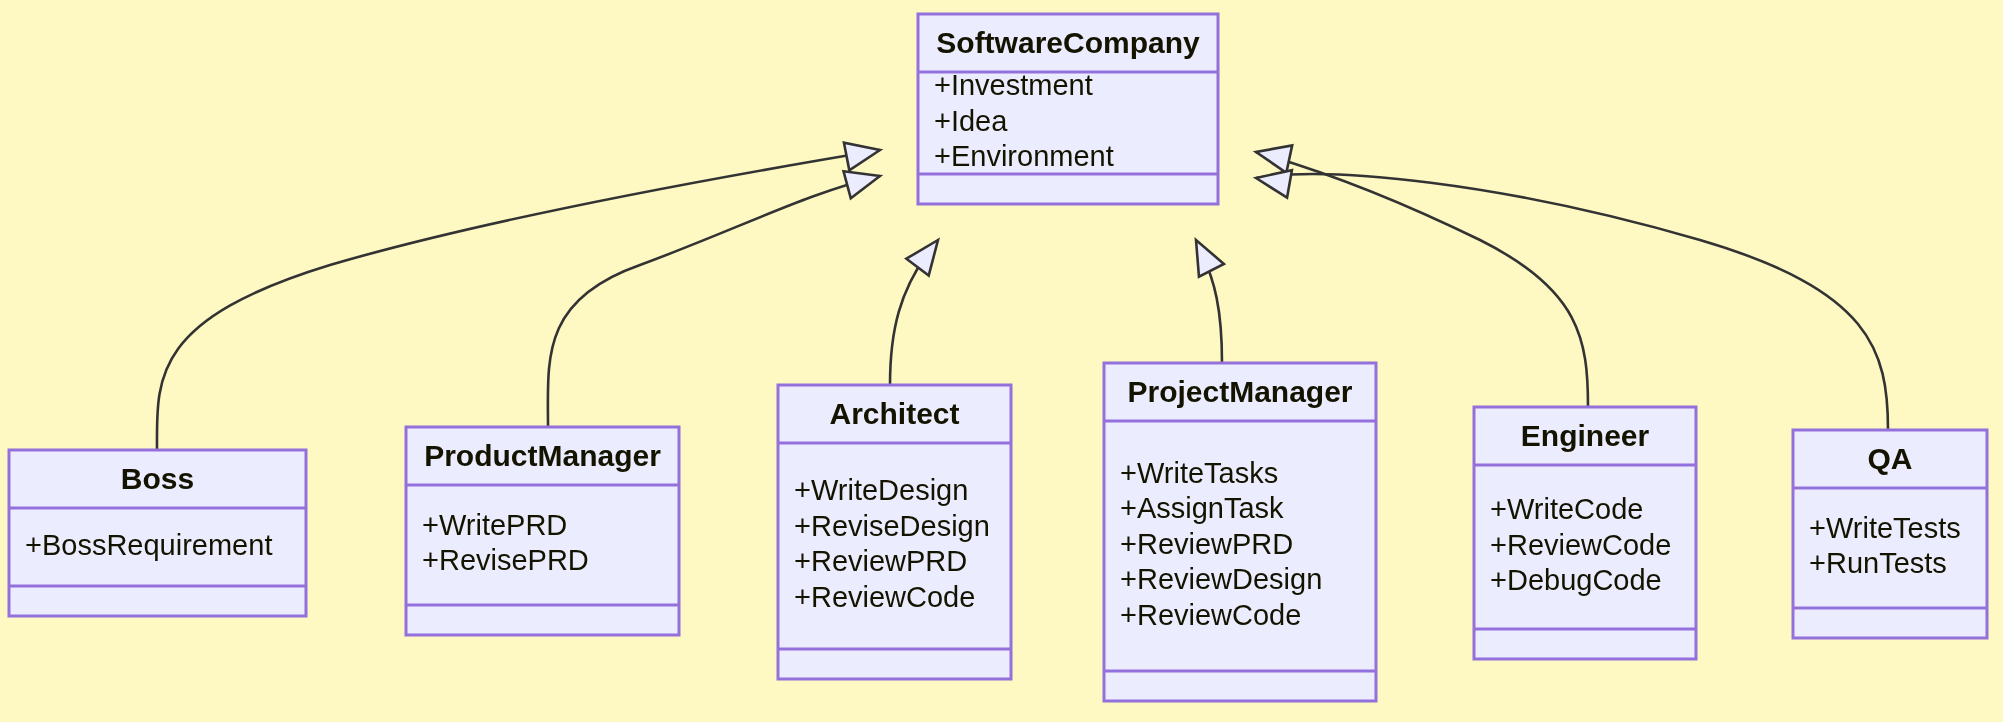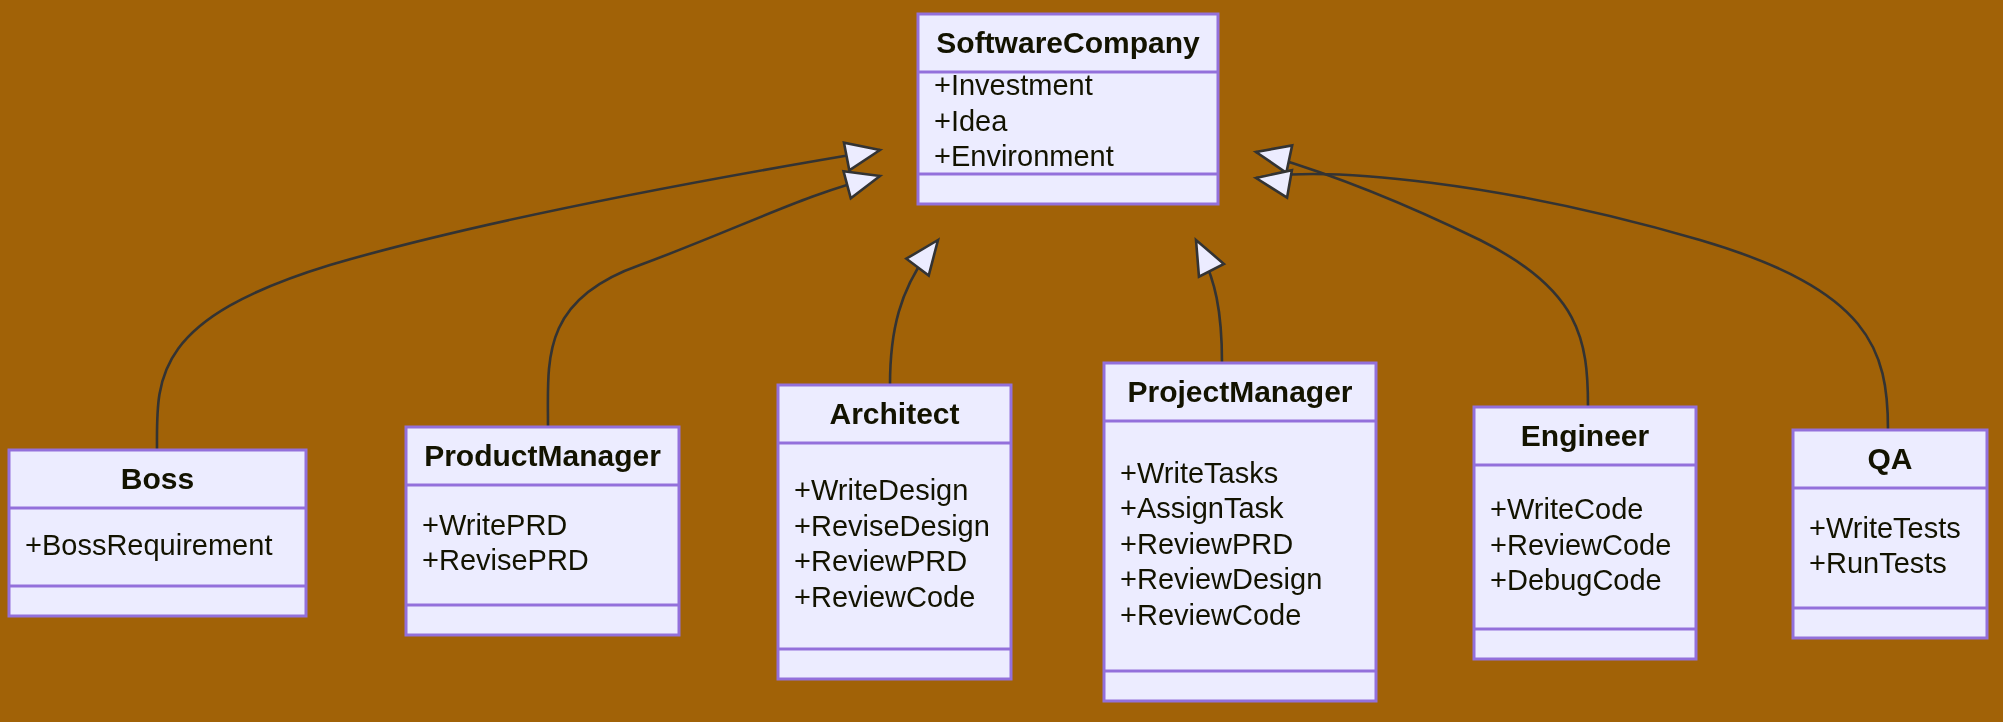--- a/index.html
+++ b/index.html
@@ -7,21 +7,21 @@
     padding: 0;
     background: #ffffff;
   }
   body {
     font-family: "Liberation Sans", sans-serif;
   }
   #diagram-root {
     position: relative;
     width: 2003px;
     height: 722px;
-    background: #a16207;
+    background: #fef9c3;
     overflow: hidden;
     text-align: center;
   }
   svg#uml-svg {
     position: absolute;
     left: 0;
     top: 0;
     width: 2003px;
     height: 722px;
     display: block;

